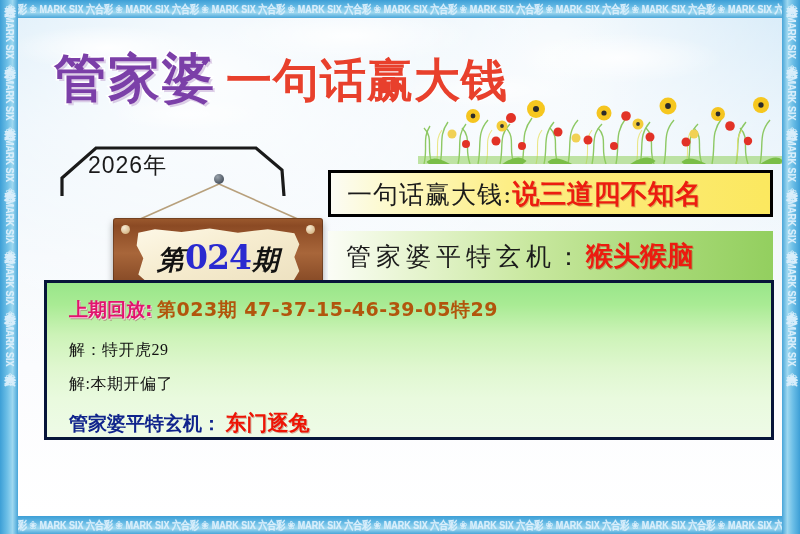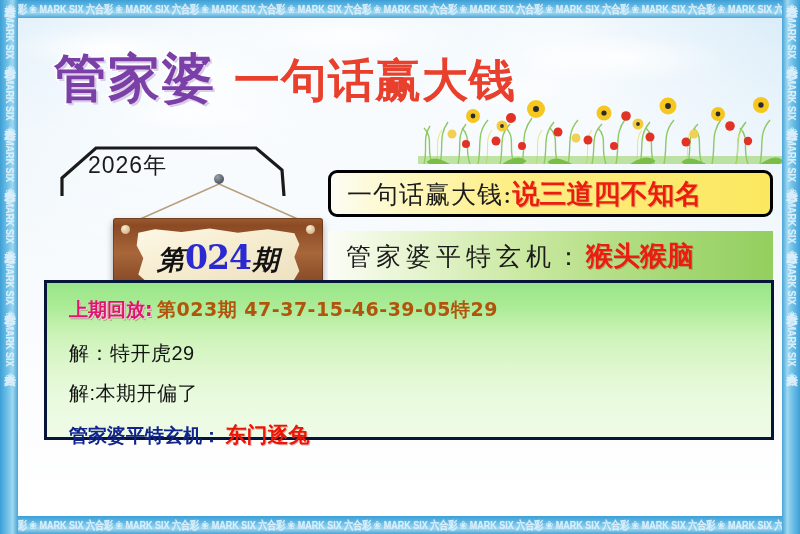--- a/index.html
+++ b/index.html
@@ -67,21 +67,21 @@
       radial-gradient(ellipse 180px 40px at 330px 18px, rgba(255,255,255,.9), rgba(255,255,255,0) 70%),
       radial-gradient(ellipse 150px 36px at 600px 40px, rgba(255,255,255,.85), rgba(255,255,255,0) 70%),
       radial-gradient(ellipse 120px 26px at 470px 72px, rgba(255,255,255,.75), rgba(255,255,255,0) 70%),
       radial-gradient(ellipse 110px 24px at 170px 96px, rgba(255,255,255,.7), rgba(255,255,255,0) 70%);
     pointer-events:none;
   }
 
   
   .masthead {
     position: absolute; left: 36px; top: 26px;
-    display: flex; align-items: baseline; gap: 18px;
+    display: flex; align-items: baseline; gap: 10px;
     white-space: nowrap;
   }
   .brand {
     font-family: "DejaVu Sans", sans-serif;
     font-size: 52px; font-weight: bold;
     color: #7b3fa8;
     letter-spacing: 2px;
     -webkit-text-stroke: 3px #ffffff;
     paint-order: stroke fill;
     text-shadow: 2px 2px 0 rgba(120,60,160,.25);
@@ -146,21 +146,20 @@
   
   .infobox {
     position:absolute;
     border:3px solid #000;
     display:flex; align-items:center;
     white-space:nowrap; overflow:hidden;
   }
   .infobox.one {
     left:310px; top:152px; width:445px; height:47px;
     background: linear-gradient(90deg,#fcfcf4 0%,#fdf9c9 14%,#fdee86 40%,#fcea72 70%,#fbe85f 100%);
-    border-radius: 9px;
   }
   .infobox.two {
     left:310px; top:213px; width:445px; height:50px;
     background: linear-gradient(90deg,#fbfdf6 0%,#eaf6d6 16%,#c9e8a0 45%,#a8d977 75%,#93cf5f 100%);
     border-width:0;
   }
   .lbl {
     font-family:"DejaVu Serif", serif;
     font-size: 25px; color:#1b1b1b; letter-spacing:1px;
   }
@@ -201,21 +200,21 @@
   .t-blue {
     font-family:"DejaVu Sans", sans-serif; font-size:19px; font-weight:bold;
     color:#10248c; letter-spacing:0px;
   }
   .t-red-big {
     font-family:"DejaVu Sans", sans-serif; font-size:22px; font-weight:bold;
     color:#ee1405; letter-spacing:0px;
     text-shadow:1px 1px 0 rgba(140,10,0,.3);
   }
   .t-black {
-    font-family:Liberation Sans, sans-serif; font-size:20px; color:#131313; letter-spacing:0.5px;
+    font-family:Liberation Serif, serif; font-size:16px; color:#131313; letter-spacing:0.5px;
   }
   .t-red-mid {
     font-family:"DejaVu Sans", sans-serif; font-size:21px; font-weight:bold;
     color:#ee1405;
     text-shadow:1px 1px 0 rgba(140,10,0,.3);
   }
 </style>
 </head>
 <body>
 

